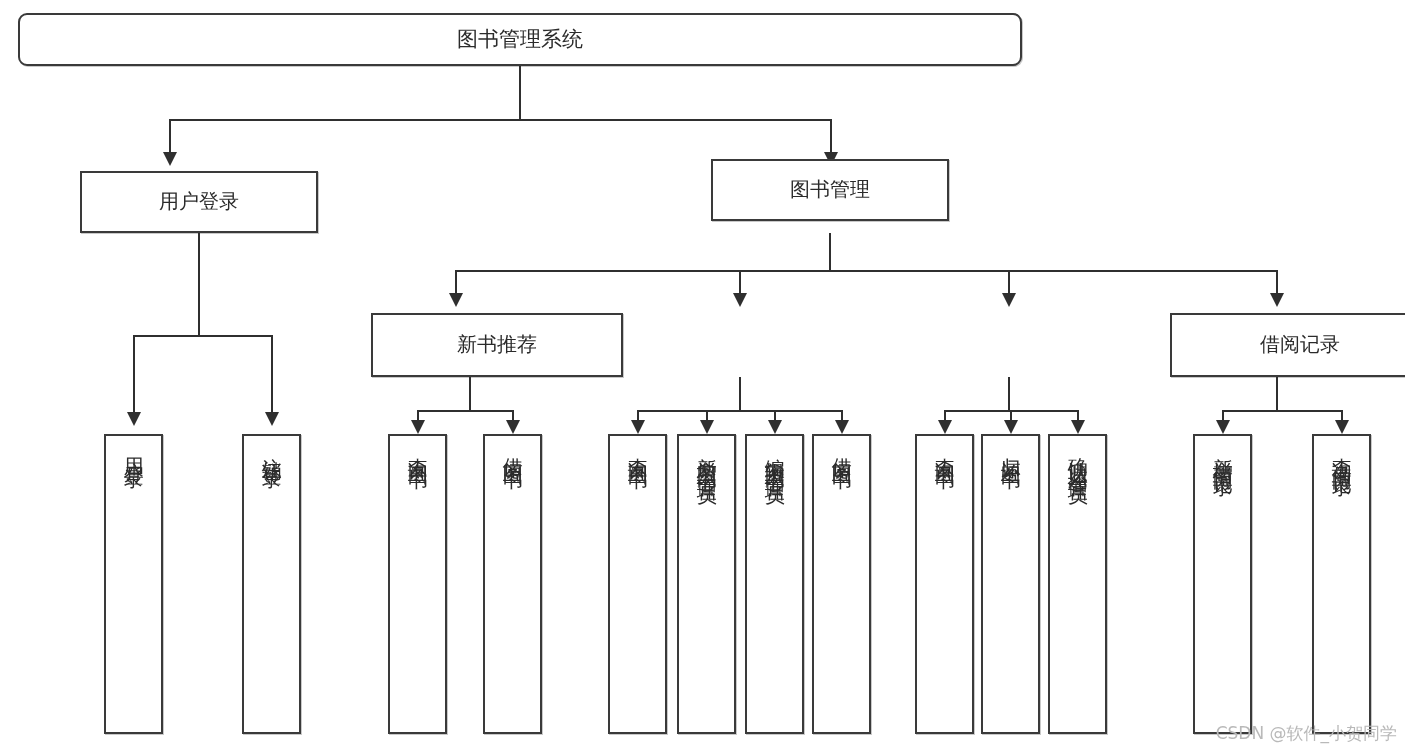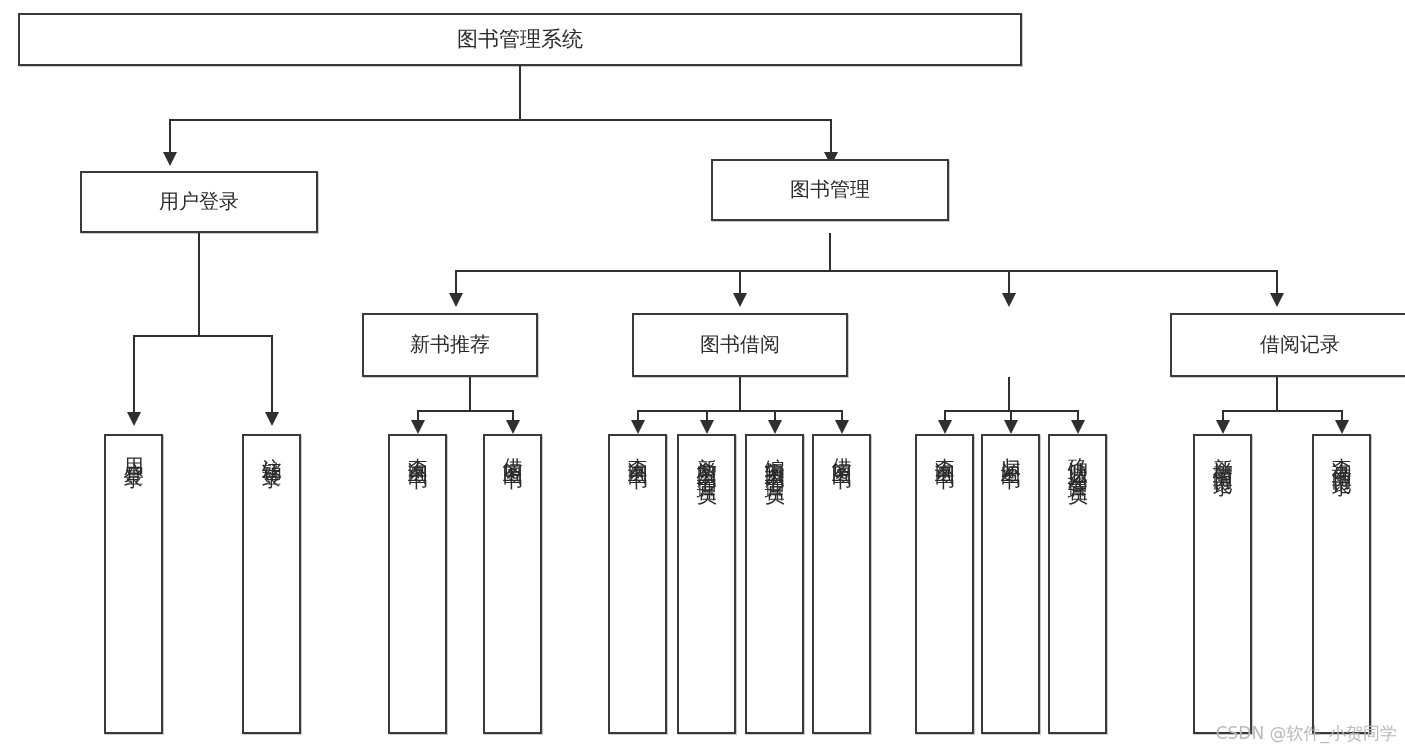--- a/index.html
+++ b/index.html
@@ -20,21 +20,21 @@
     box-sizing:border-box;
     background:#ffffff;
     border:2px solid #3a3a3a;
     display:flex;
     align-items:center;
     justify-content:center;
     color:#2b2b2b;
     line-height:1.18;
     box-shadow:1px 1px 0 #c9c9c9;
   }
-  .node.root{ font-size:21px; }
+  .node.root{ font-size:21px;border-radius:9px; }
   .node.lvl2{ font-size:20px; }
   .node.lvl3{ font-size:20px; }
   .node.leaf{
     font-size:20px;
     writing-mode:vertical-rl;
     text-orientation:upright;
     letter-spacing:4px;
     padding:6px 0;
     justify-content:flex-start;
     align-items:center;
@@ -99,25 +99,22 @@
   <div class="edge hline" style="left:455px;top:270px;width:821px;"></div>
   <div class="edge vline" style="left:455px;top:270px;height:24px;"></div>
   <div class="edge vline" style="left:739px;top:270px;height:24px;"></div>
   <div class="edge vline" style="left:1008px;top:270px;height:24px;"></div>
   <div class="edge vline" style="left:1276px;top:270px;height:24px;"></div>
   <div class="arrow" style="left:449px;top:293px;"></div>
   <div class="arrow" style="left:733px;top:293px;"></div>
   <div class="arrow" style="left:1002px;top:293px;"></div>
   <div class="arrow" style="left:1270px;top:293px;"></div>
 
-  <div class="node lvl3" style="left:362px;top:313px;width:176px;height:64px;text-align:center;">
+  <div class="node lvl3" style="left:371px;top:313px;width:252px;height:64px;text-align:center;">
     <span class="txt">新书推荐</span>
-  </div>
-  <div class="node lvl3" style="left:632px;top:313px;width:216px;height:64px;">
-    <span class="txt">图书借阅</span>
   </div>
   <div class="node lvl3" style="left:1170px;top:313px;width:260px;height:64px;">
     <span class="txt">借阅记录</span>
   </div>
 
   <div class="edge vline" style="left:469px;top:377px;height:34px;"></div>
   <div class="edge hline" style="left:417px;top:410px;width:96px;"></div>
   <div class="edge vline" style="left:417px;top:410px;height:12px;"></div>
   <div class="edge vline" style="left:512px;top:410px;height:12px;"></div>
   <div class="arrow" style="left:411px;top:420px;"></div>

